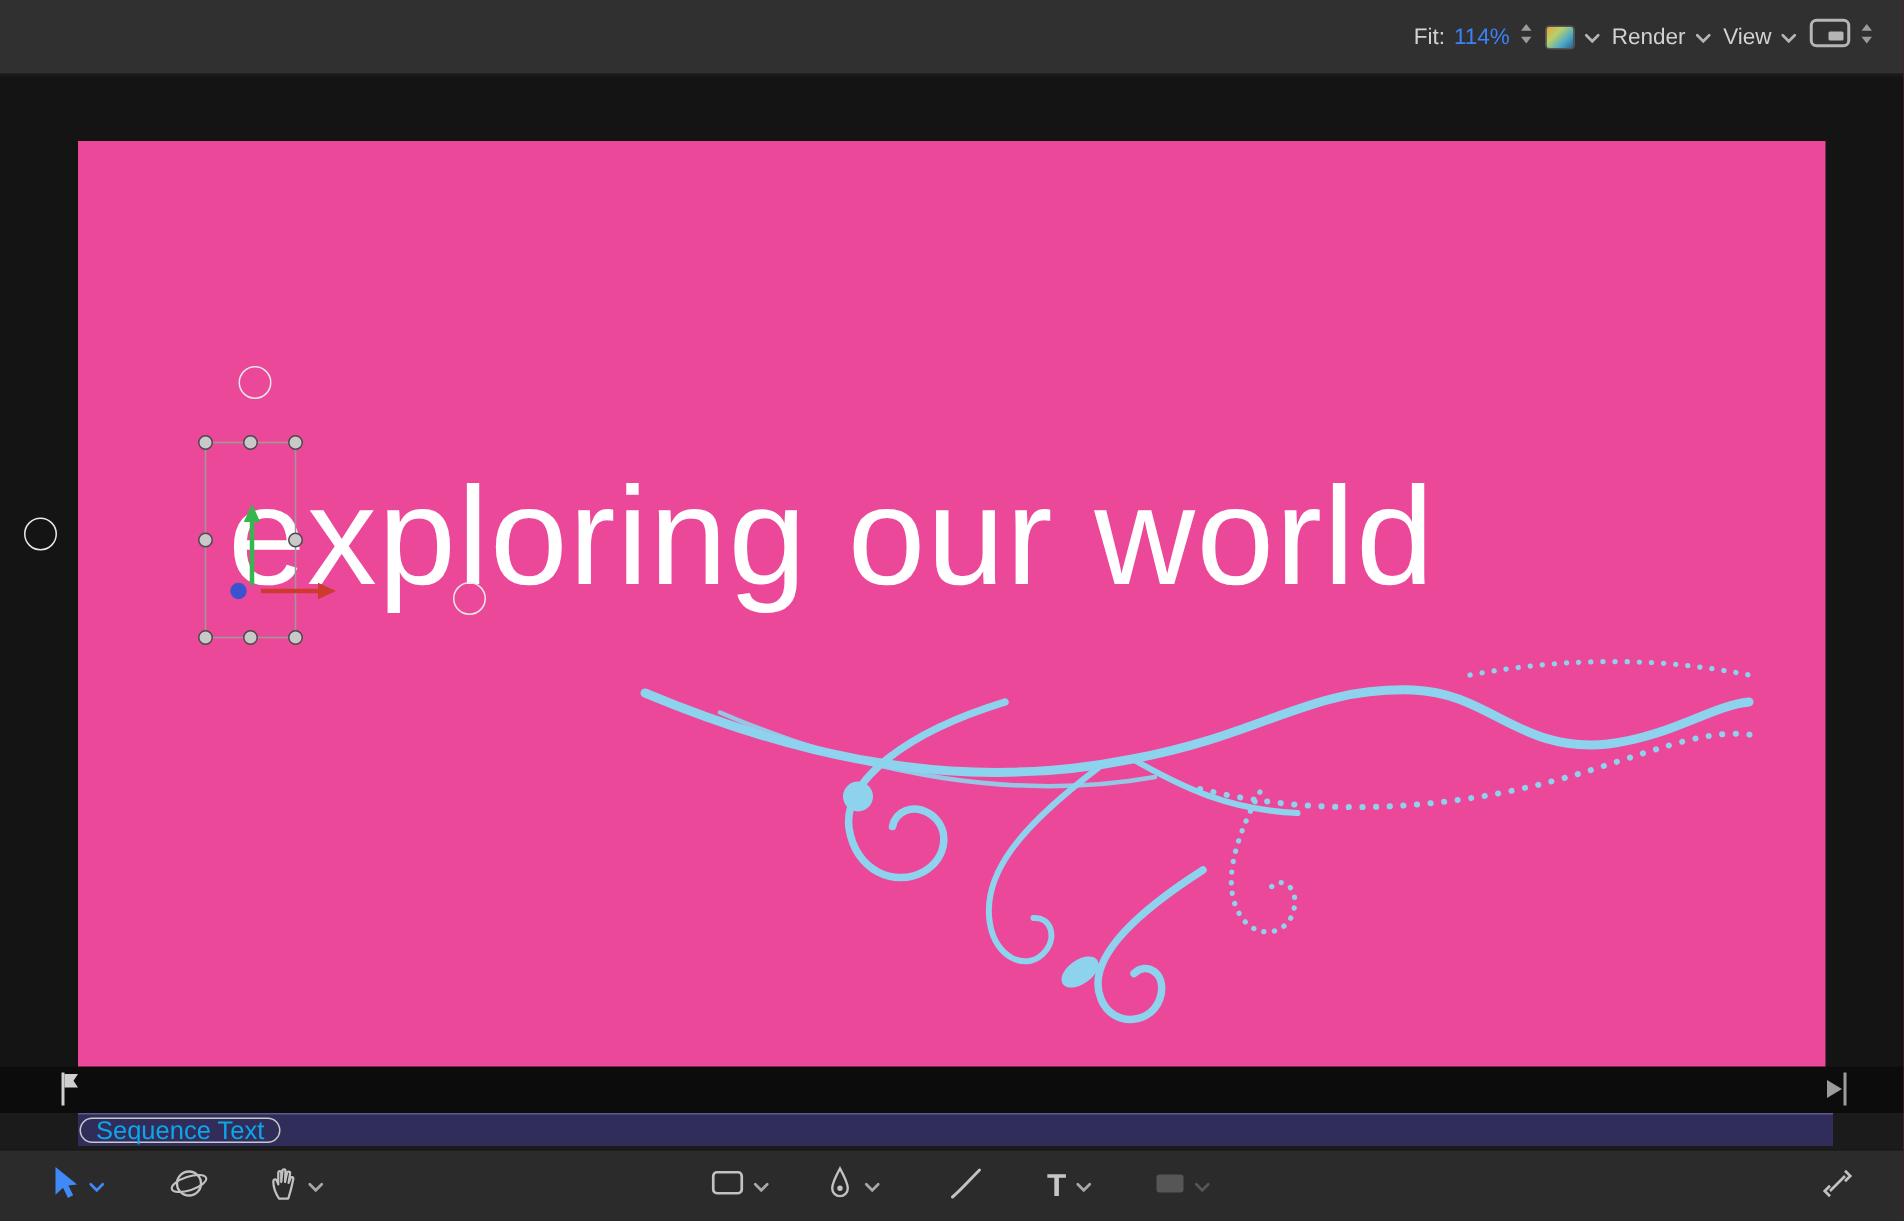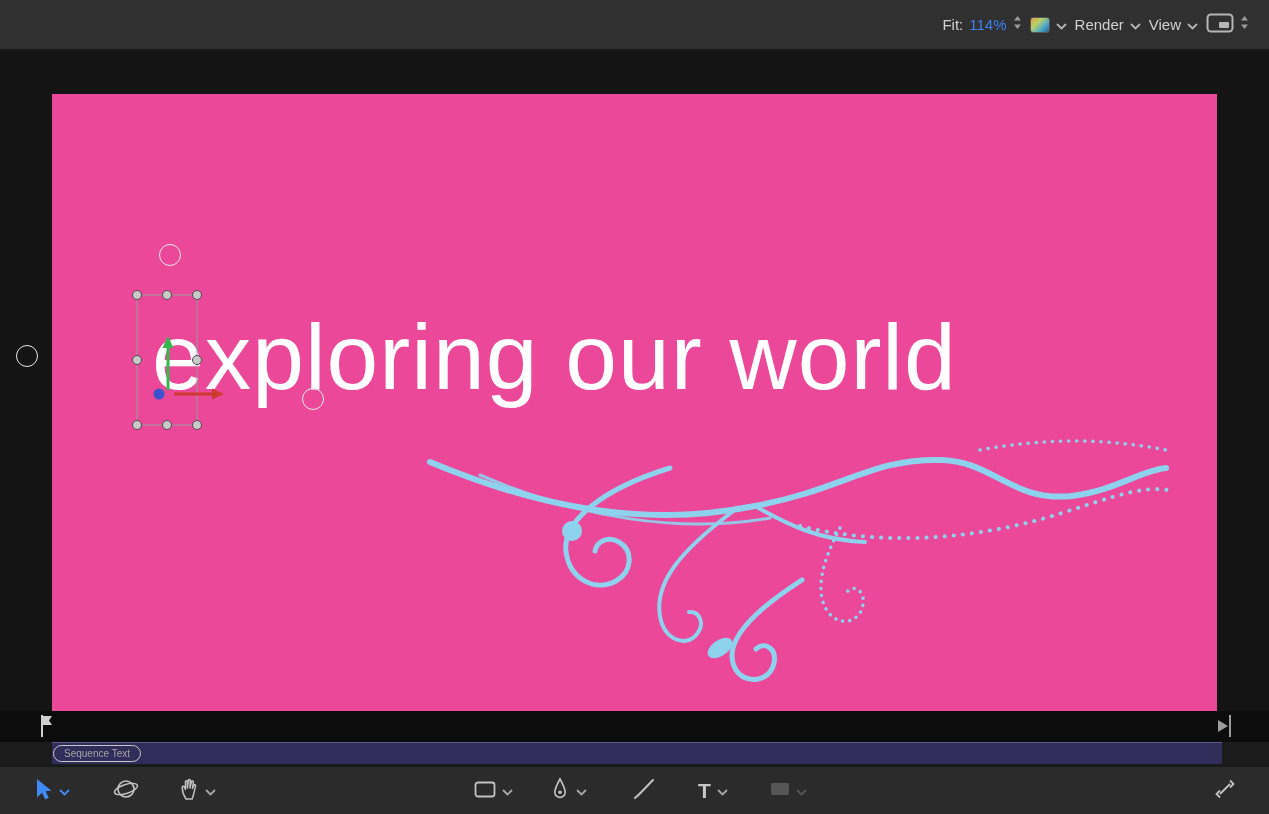--- a/index.html
+++ b/index.html
@@ -34,21 +34,21 @@
 
   .selection-overlay { position:absolute; left:76px; top:192px; }
 
   
   .timeline-strip { position:absolute; left:0; top:711px; width:1269px; height:31px; background:#0c0c0c; }
   .pin { position:absolute; top:3px; }
   .track-bar { position:absolute; left:52px; top:742px; width:1170px; height:22px;
     background:#312d5a; border-top:1px solid #5d598c; }
   .track-label-box { position:absolute; left:1px; top:2px; height:17px; display:flex; align-items:center;
     border:1px solid #c9c9c9; border-radius:9px; padding:0 10px; }
-  .track-label { color:#a3a3a3; font-size:10px; white-space:nowrap; }
+  .track-label { color:#0ea5e9; font-size:17px; white-space:nowrap; }
 
   
   .bottombar { position:absolute; left:0; top:766px; width:1269px; height:48px;
     background:#2b2b2b; border-top:1px solid #171717; }
   .tool { position:absolute; top:0; height:48px; display:flex; align-items:center; gap:6px; cursor:default; }
   .t-label { color:#c6c6c6; font-size:21px; font-weight:bold; }
   .dim { opacity:0.45; }
 </style>
 </head>
 <body>

